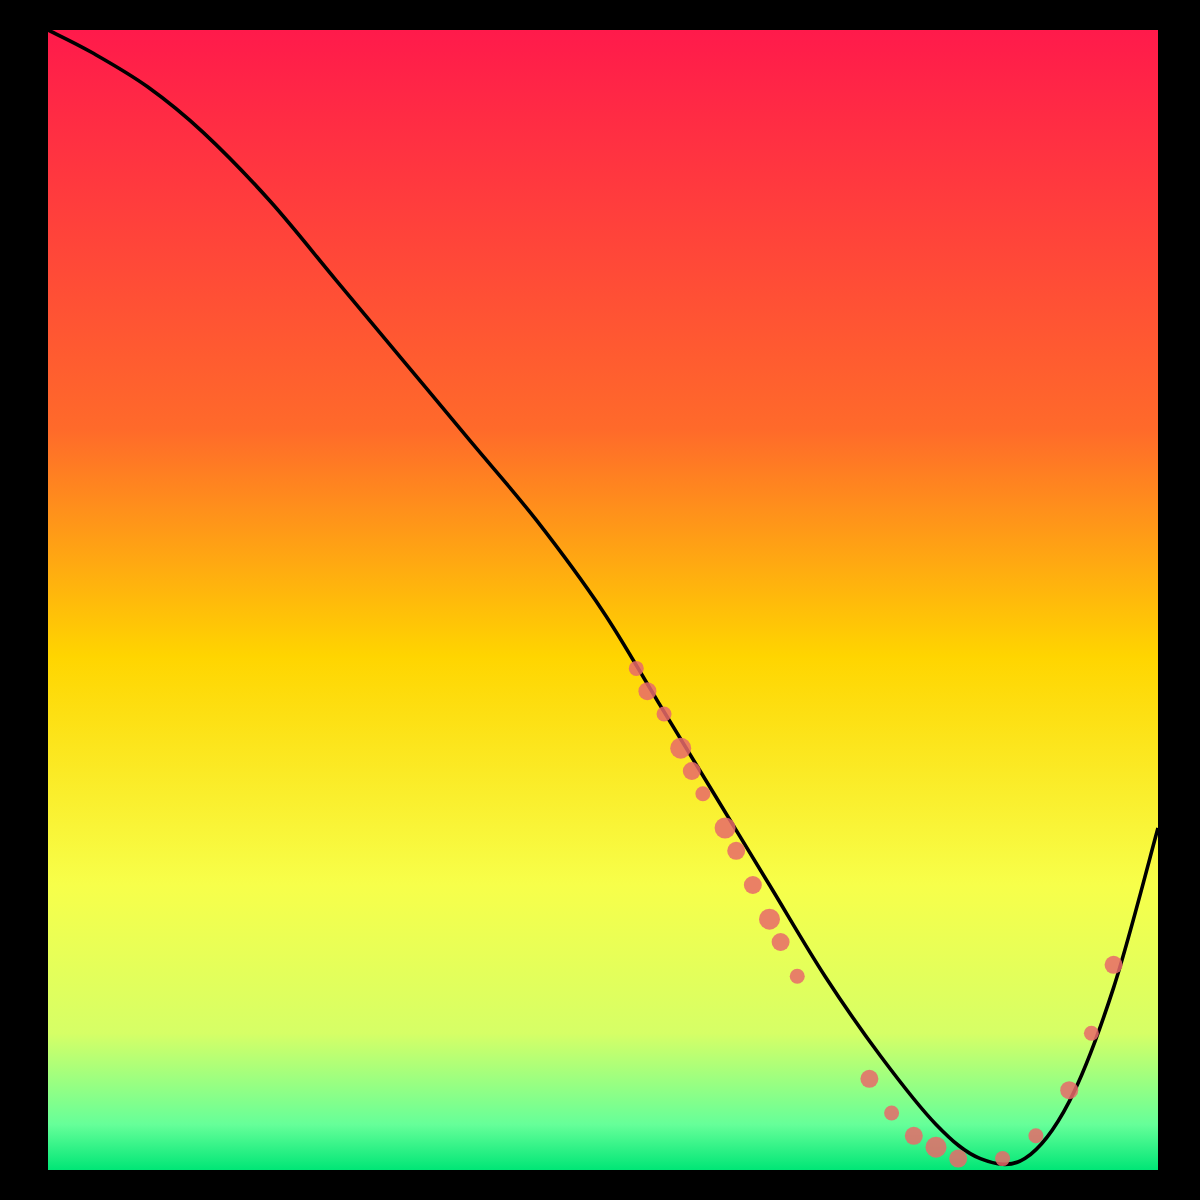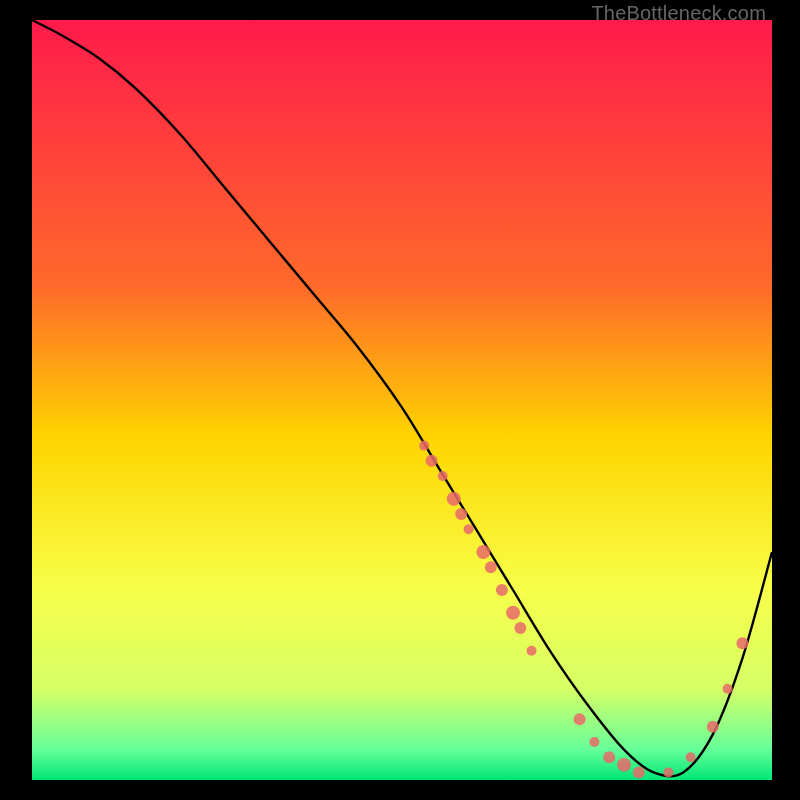--- a/index.html
+++ b/index.html
@@ -32,21 +32,20 @@
     font-size: 20px;
     font-weight: 500;
     letter-spacing: 0.2px;
   }
   svg { display: block; }
 </style>
 </head>
 <body>
 
 <div class="outer">
-  <div class="watermark">TheBottleneck.com</div>
   <div class="plot-wrap">
     <svg id="chart-svg" width="740" height="760" viewBox="0 0 740 760">
       <defs>
         <linearGradient id="bg-grad" x1="0" y1="0" x2="0" y2="1">
             <stop offset="0%" stop-color="#ff1a4b"></stop>
             <stop offset="35%" stop-color="#ff6a2a"></stop>
             <stop offset="55%" stop-color="#ffd500"></stop>
             <stop offset="75%" stop-color="#f7ff4a"></stop>
             <stop offset="88%" stop-color="#d6ff66"></stop>
             <stop offset="96%" stop-color="#66ff99"></stop>

